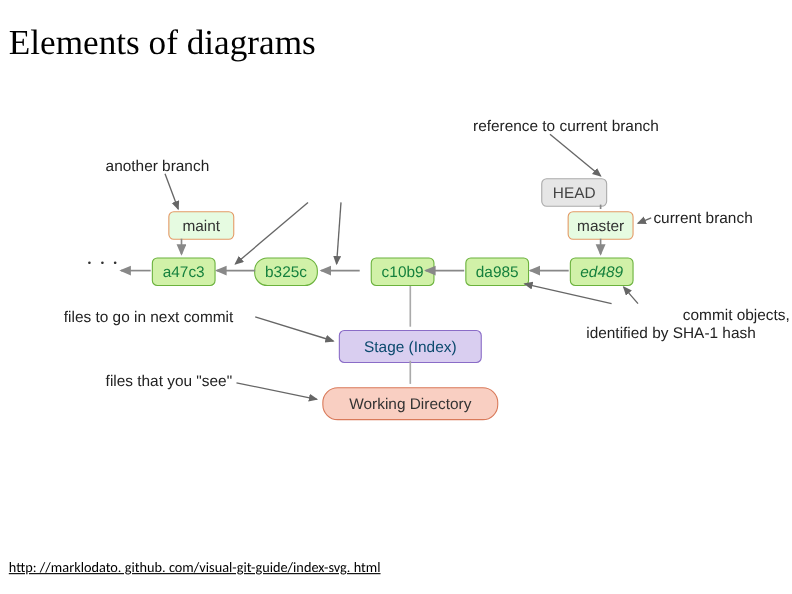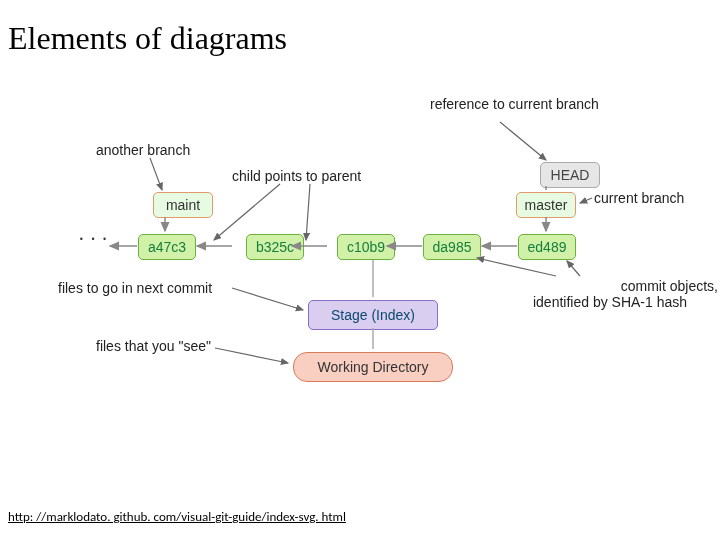--- a/index.html
+++ b/index.html
@@ -17,40 +17,39 @@
   .footer-link { position: absolute; bottom: 16px; left: 8px; font-family: Calibri, Arial, sans-serif; font-size: 13px; color: #000; text-decoration: underline; }
   svg.arrows { position: absolute; top: 0; left: 0; width: 720px; height: 540px; pointer-events: none; }
 </style>
 </head>
 <body>
 
 <div class="title">Elements of diagrams</div>
 
 <div class="canvas">
 
-  <div class="label" style="left:430px; top:96px;">reference to current branch</div>
+  <div class="label" style="left:430px; top:106px;">reference to current branch</div>
   <div class="label" style="left:96px; top:142px;">another branch</div>
-  <div class="label" style="left:232px; top:168px;">child points to parent</div>
   <div class="label" style="left:594px; top:190px;">current branch</div>
   <div class="label" style="left:58px; top:280px;">files to go in next commit</div>
   <div class="label" style="left:96px; top:338px;">files that you "see"</div>
   <div class="label" style="left:558px; top:278px; text-align:right; width:160px;">commit objects,</div>
   <div class="label" style="left:520px; top:294px; text-align:center; width:180px;">identified by SHA-1 hash</div>
 
   <div class="dots" style="left:78px; top:228px;">· · ·</div>
 
   <div class="box branch-box" style="left:153px; top:192px;">maint</div>
-  <div class="box head-box" style="left:540px; top:162px;">HEAD</div>
+  <div class="box head-box" style="left:492px; top:162px;">HEAD</div>
   <div class="box branch-box" style="left:516px; top:192px;">master</div>
 
   <div class="box commit-box" style="left:138px; top:234px;">a47c3</div>
-  <div class="box commit-box" style="left:246px; top:234px;">b325c</div>
+  <div class="box commit-box" style="left:231px; top:234px;border-radius:12px;">b325c</div>
   <div class="box commit-box" style="left:337px; top:234px;">c10b9</div>
   <div class="box commit-box" style="left:423px; top:234px;">da985</div>
-  <div class="box commit-box" style="left:518px; top:234px;">ed489</div>
+  <div class="box commit-box" style="left:518px; top:234px;font-style:italic;">ed489</div>
 
   <div class="box stage-box" style="left:308px; top:300px; padding:6px 0;">Stage (Index)</div>
   <div class="box wd-box" style="left:293px; top:352px; padding:6px 0;border-radius:14px;">Working Directory</div>
 
   <svg class="arrows">
     <defs>
       <marker id="ah" markerWidth="8" markerHeight="8" refX="6" refY="3" orient="auto">
         <path d="M0,0 L7,3 L0,6 Z" fill="#888"></path>
       </marker>
       <marker id="ahd" markerWidth="8" markerHeight="8" refX="6" refY="3" orient="auto">

